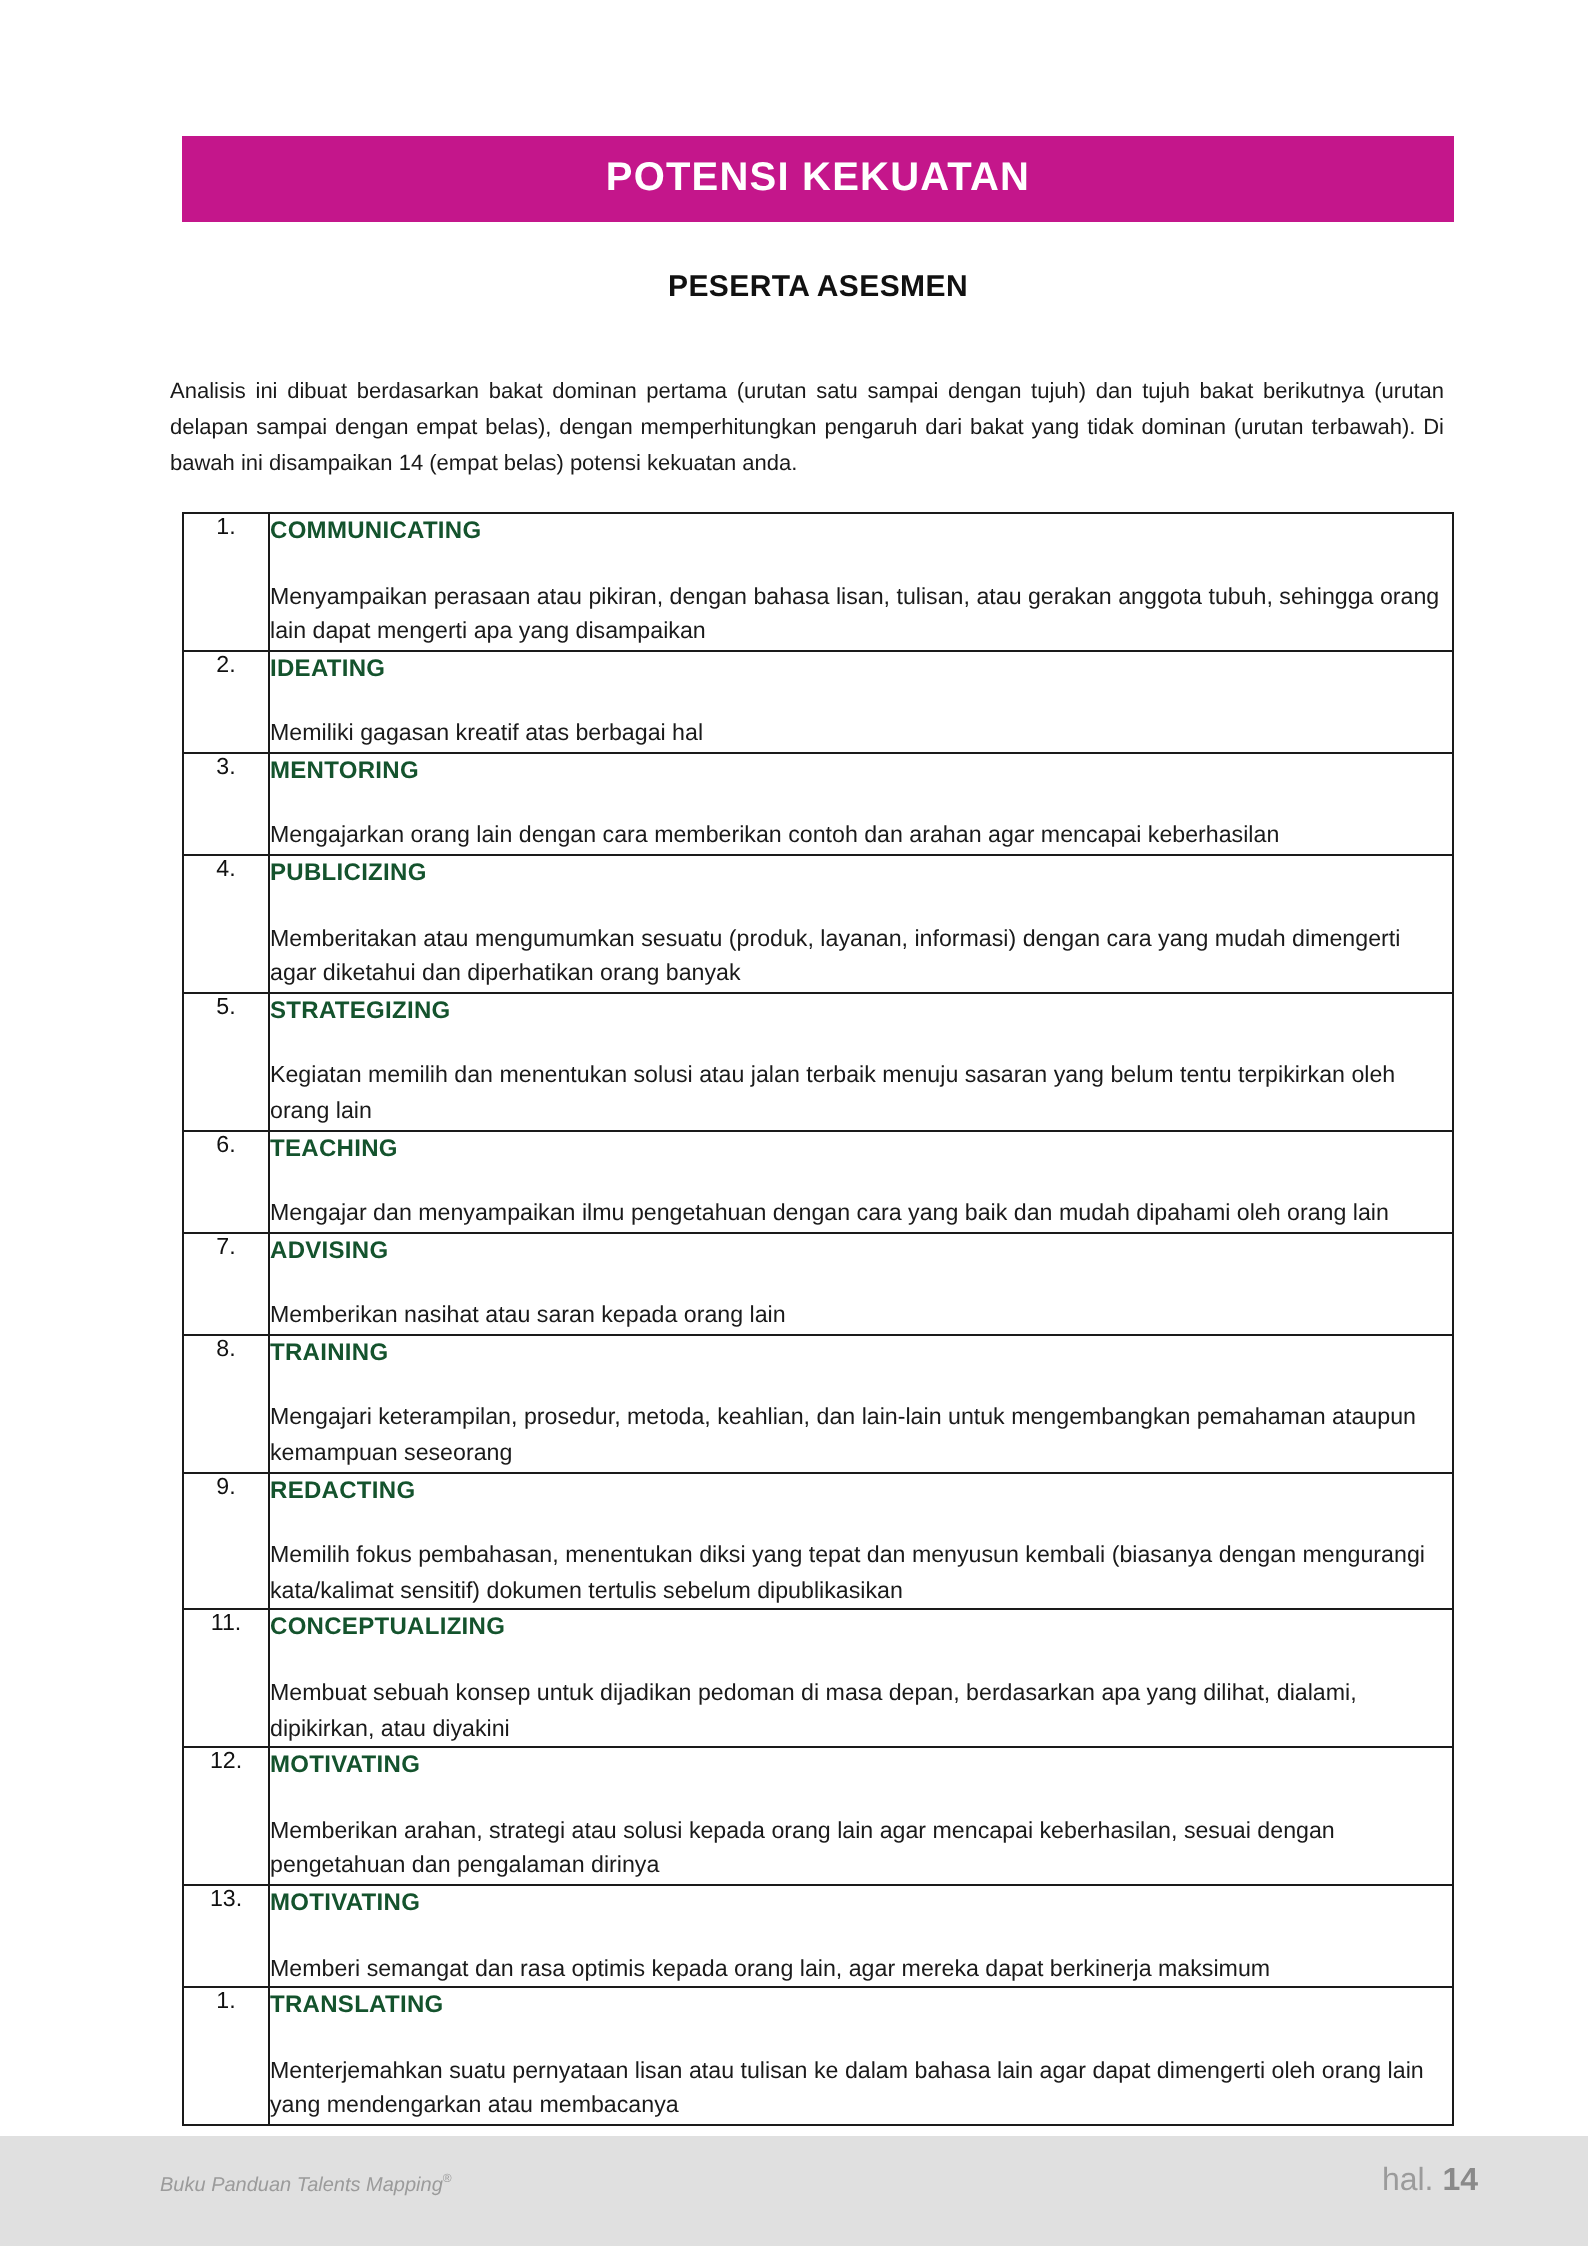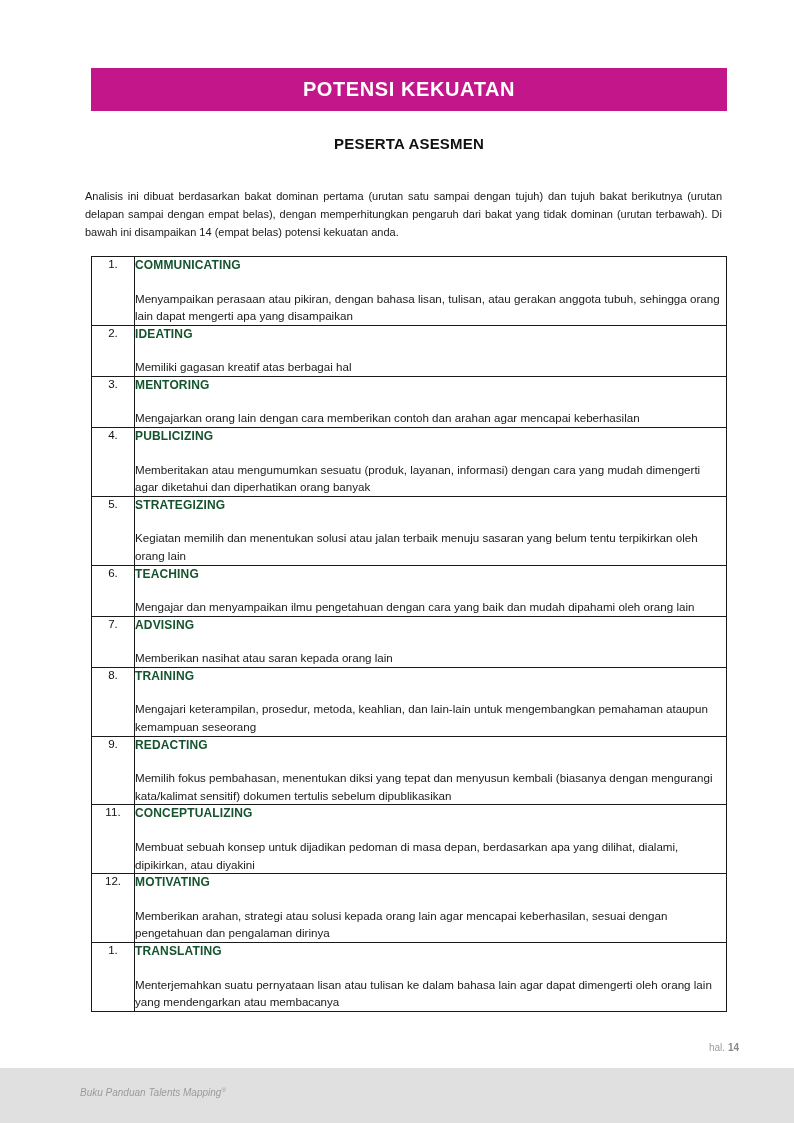--- a/index.html
+++ b/index.html
@@ -127,22 +127,22 @@
     color: #9b9b9b;
   }
   .footer-left .reg {
     font-size: 6px;
     vertical-align: super;
     font-style: normal;
   }
   .footer-right {
     position: absolute;
     right: 55px;
-    top: 1042px;
-    font-size: 10px;
+    top: 1082px;
+    font-size: 16px;
     color: #9b9b9b;
   }
   .footer-right .pg {
     font-weight: bold;
     color: #8a8a8a;
   }
 </style>
 </head>
 <body>
 
@@ -242,20 +242,27 @@
         </tr>
 
         <tr>
           <td class="num">12.</td>
           <td class="body">
             <div class="item-title">MOTIVATING</div>
             <div class="item-desc">Memberikan arahan, strategi atau solusi kepada orang lain agar mencapai keberhasilan, sesuai dengan pengetahuan dan pengalaman dirinya</div>
           </td>
         </tr>
 
+        <tr>
+          <td class="num">13.</td>
+          <td class="body">
+            <div class="item-title">MOTIVATING</div>
+            <div class="item-desc">Memberi semangat dan rasa optimis kepada orang lain, agar mereka dapat berkinerja maksimum</div>
+          </td>
+        </tr>
 
         <tr>
           <td class="num">1.</td>
           <td class="body">
             <div class="item-title">TRANSLATING</div>
             <div class="item-desc">Menterjemahkan suatu pernyataan lisan atau tulisan ke dalam bahasa lain agar dapat dimengerti oleh orang lain yang mendengarkan atau membacanya</div>
           </td>
         </tr>
 
       </tbody>

